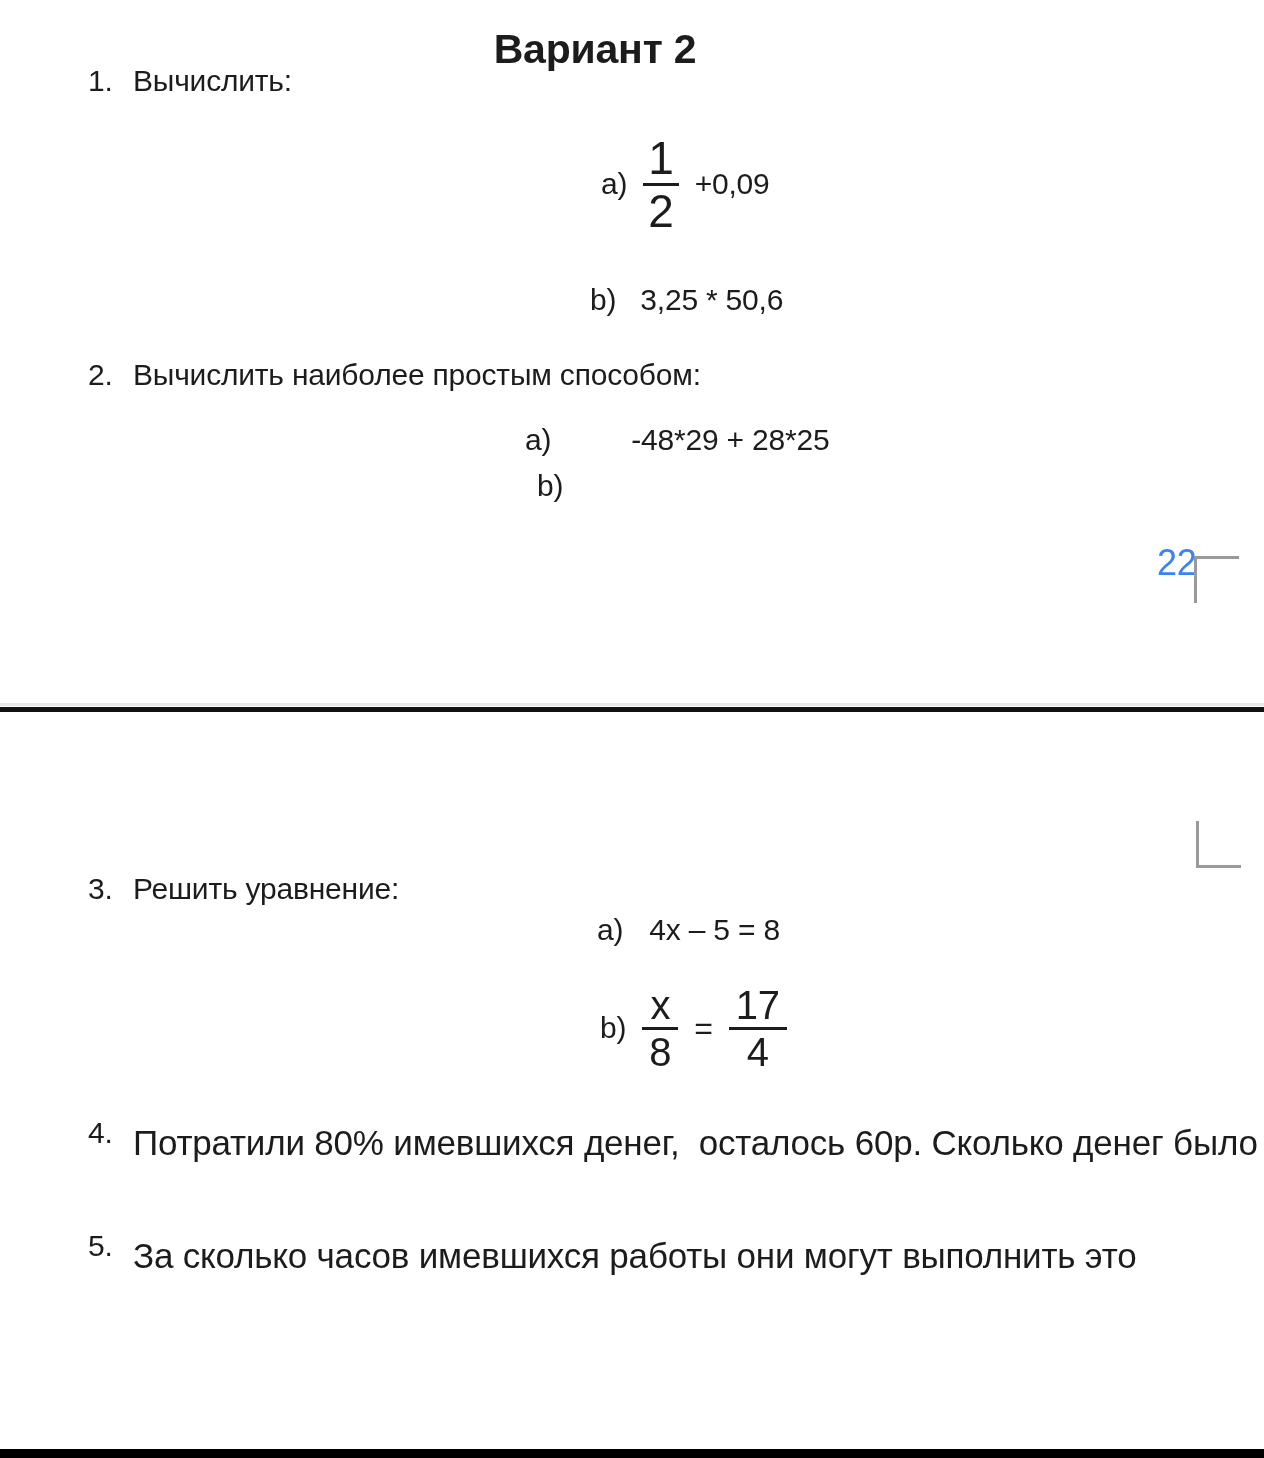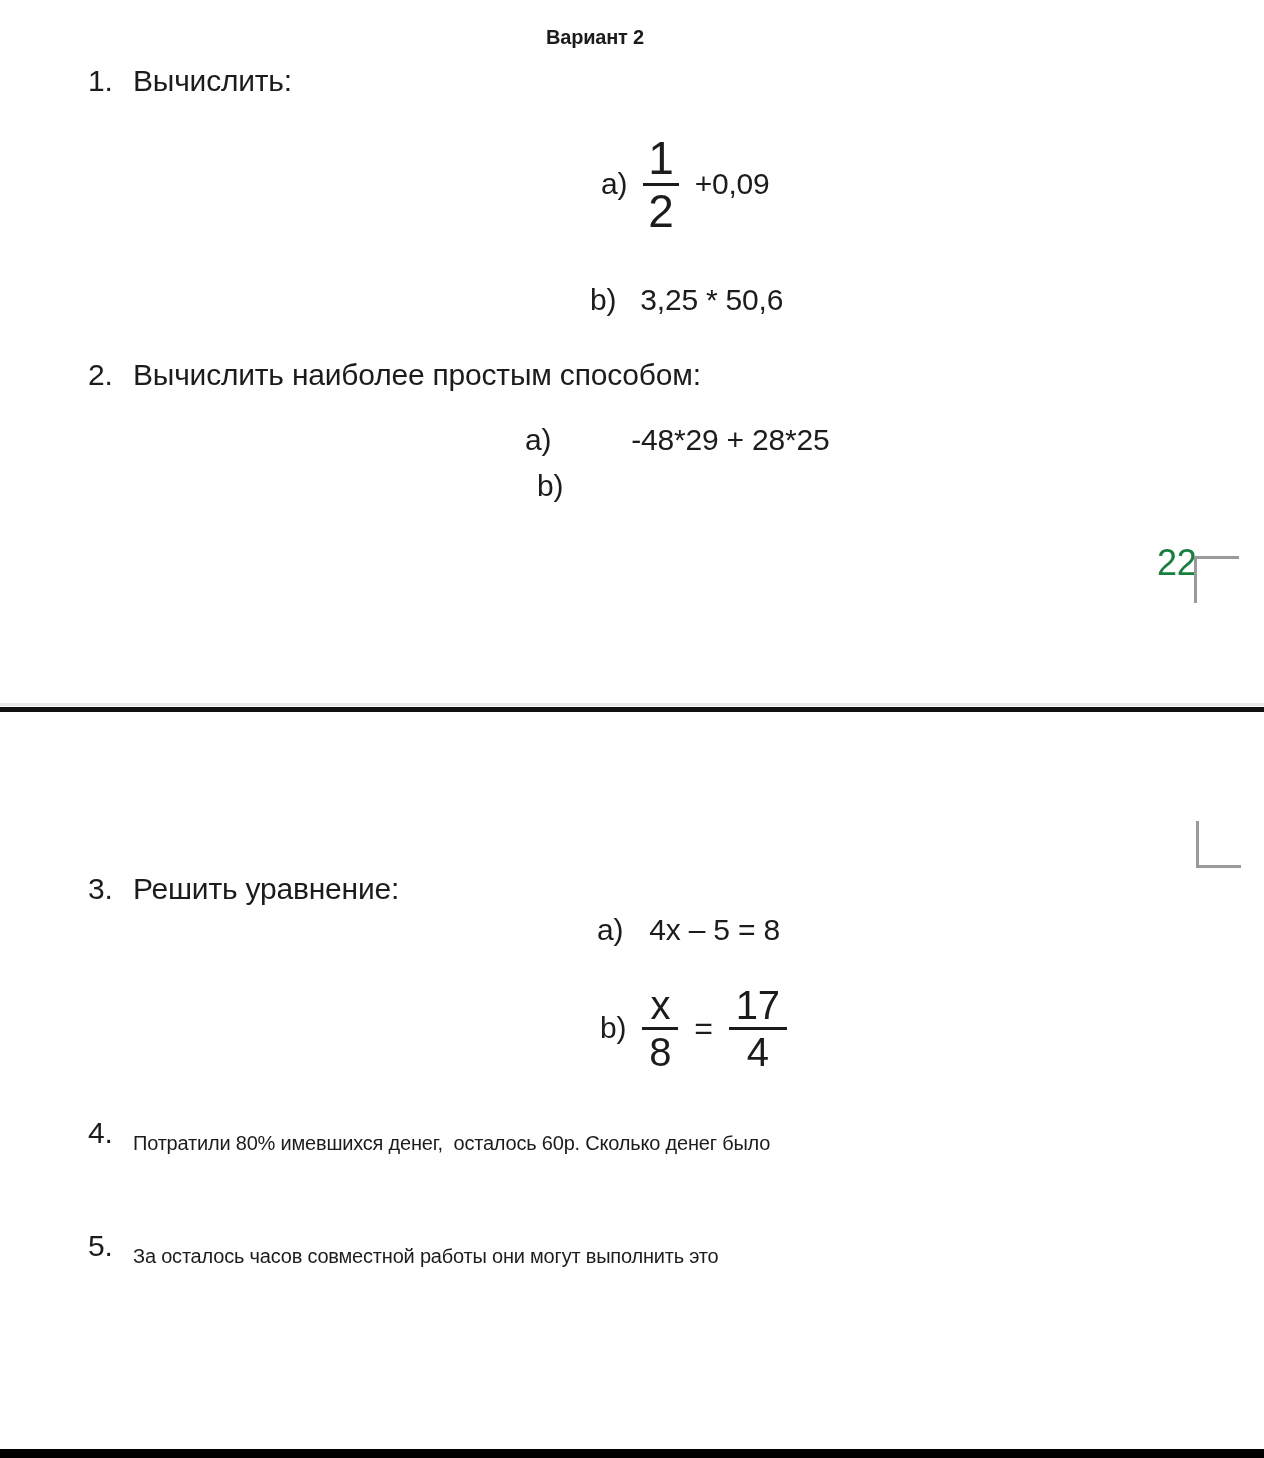--- a/index.html
+++ b/index.html
@@ -10,42 +10,42 @@
     font-family:"Liberation Sans", sans-serif;
     color:#1c1c1c;
     overflow:hidden;
     letter-spacing:-0.2px;
   }
   .abs { position:absolute; }
 
   .page-title {
     top:26px; left:0; width:1190px;
     text-align:center;
-    font-size:20px; font-weight:bold;
+    font-size:41px; font-weight:bold;
   }
 
   .problem-header {
     display:flex; font-size:30px; line-height:34px;
   }
   .problem-header .pnum { width:45px; flex:0 0 45px; }
 
   .expr-row { display:flex; align-items:center; font-size:30px; }
   .expr-row .part-label { white-space:pre; }
   .expr-row .expr { white-space:pre; }
 
   .frac { display:inline-flex; flex-direction:column; align-items:center; }
   .frac .frac-bar { align-self:stretch; height:3px; background:#1c1c1c; margin:3px 0; }
   .frac-lg { font-size:46px; line-height:44px; }
   .frac-lg .frac-num, .frac-lg .frac-den { padding:0 5px; }
   .frac-md { font-size:40px; line-height:38px; }
   .frac-md .frac-num, .frac-md .frac-den { padding:0 7px; }
 
-  .text-line { white-space:pre; font-size:20px; line-height:54px; }
+  .text-line { white-space:pre; font-size:35px; line-height:54px; }
 
-  .page-number { font-size:36px; color:#15803d; }
+  .page-number { font-size:36px; color:#3b82f6; }
 
   .crop-mark-top {
     width:42px; height:44px;
     border-top:3px solid #9a9a9a; border-left:3px solid #9a9a9a;
   }
   .crop-mark-bottom {
     width:42px; height:44px;
     border-left:3px solid #9a9a9a; border-bottom:3px solid #9a9a9a;
   }
 
@@ -130,19 +130,19 @@
   <div class="abs problem-header" style="top:1116px; left:88px;">
     <span class="pnum">4.</span>
     <span>
       <span class="text-line" style="display:block;">Потратили 80% имевшихся денег,  осталось 60р. Сколько денег было</span>
     </span>
   </div>
 
   <div class="abs problem-header" style="top:1229px; left:88px;">
     <span class="pnum">5.</span>
     <span>
-      <span class="text-line" style="display:block;">За осталось часов совместной работы они могут выполнить это</span>
+      <span class="text-line" style="display:block;">За сколько часов имевшихся работы они могут выполнить это</span>
     </span>
   </div>
 
   <div class="abs scan-edge-bar" style="top:1449px;"></div>
 
 </div>
 
 </body></html>

